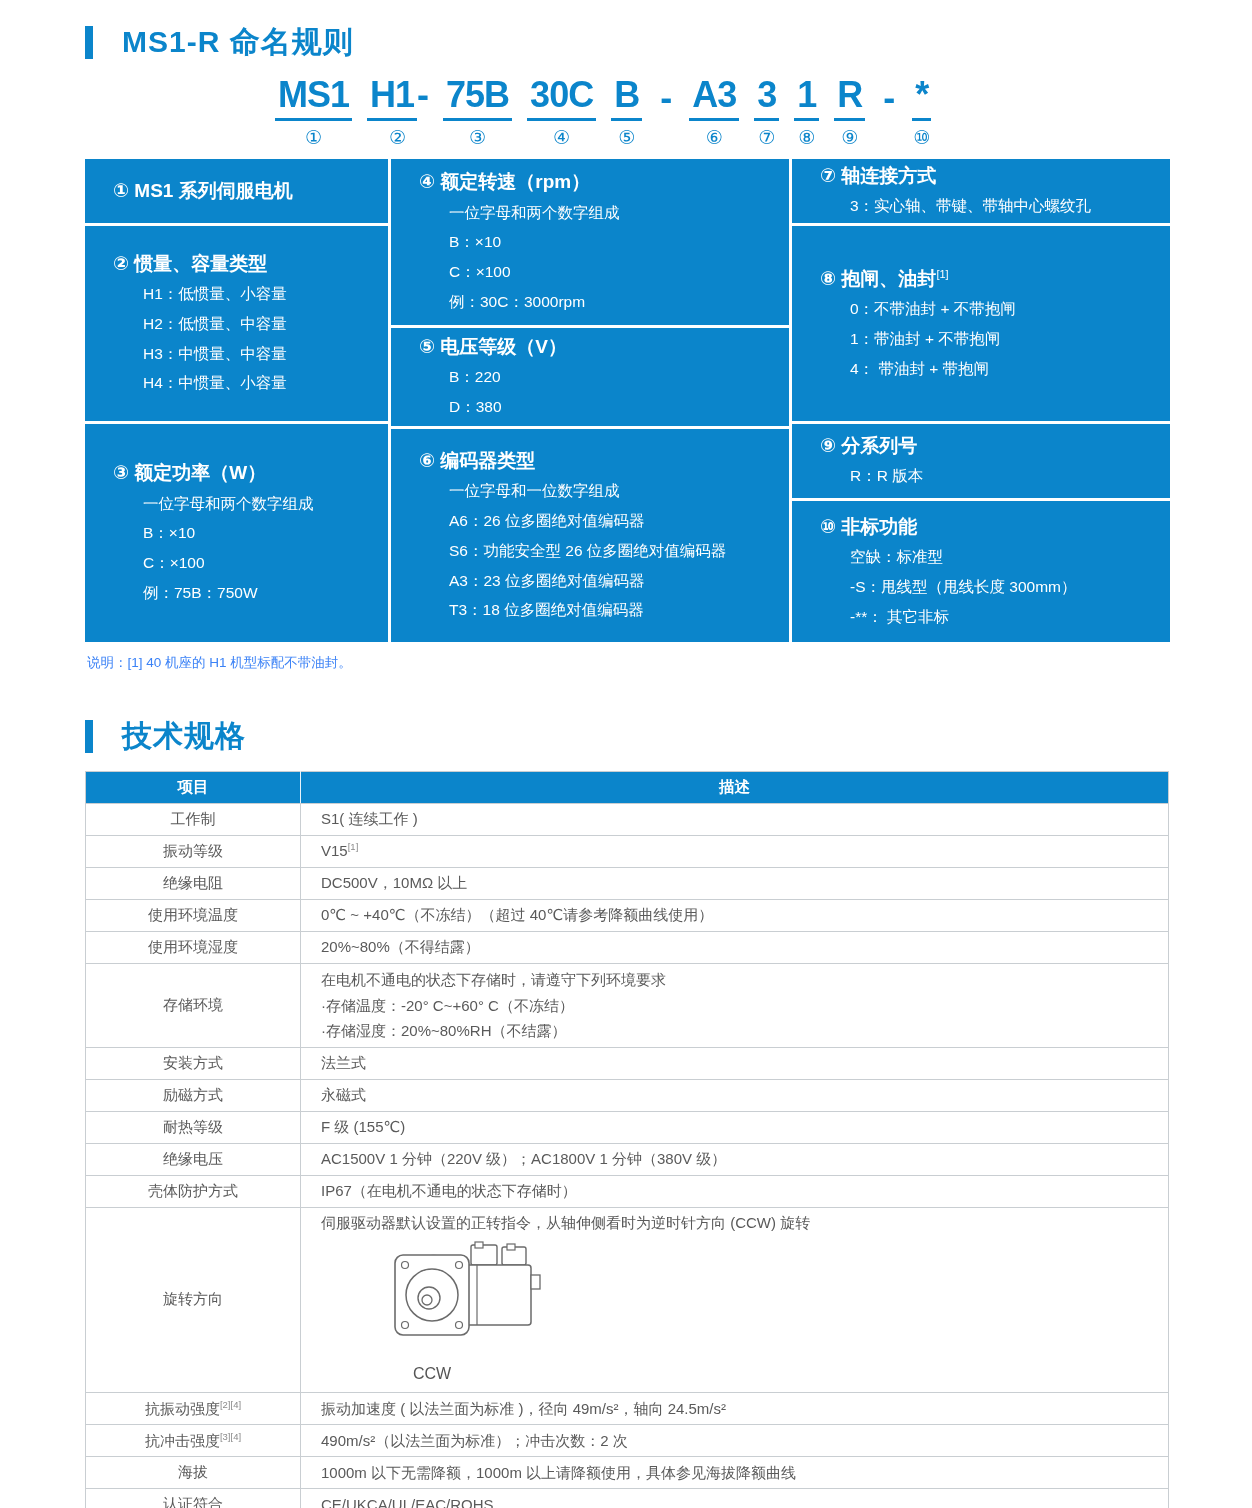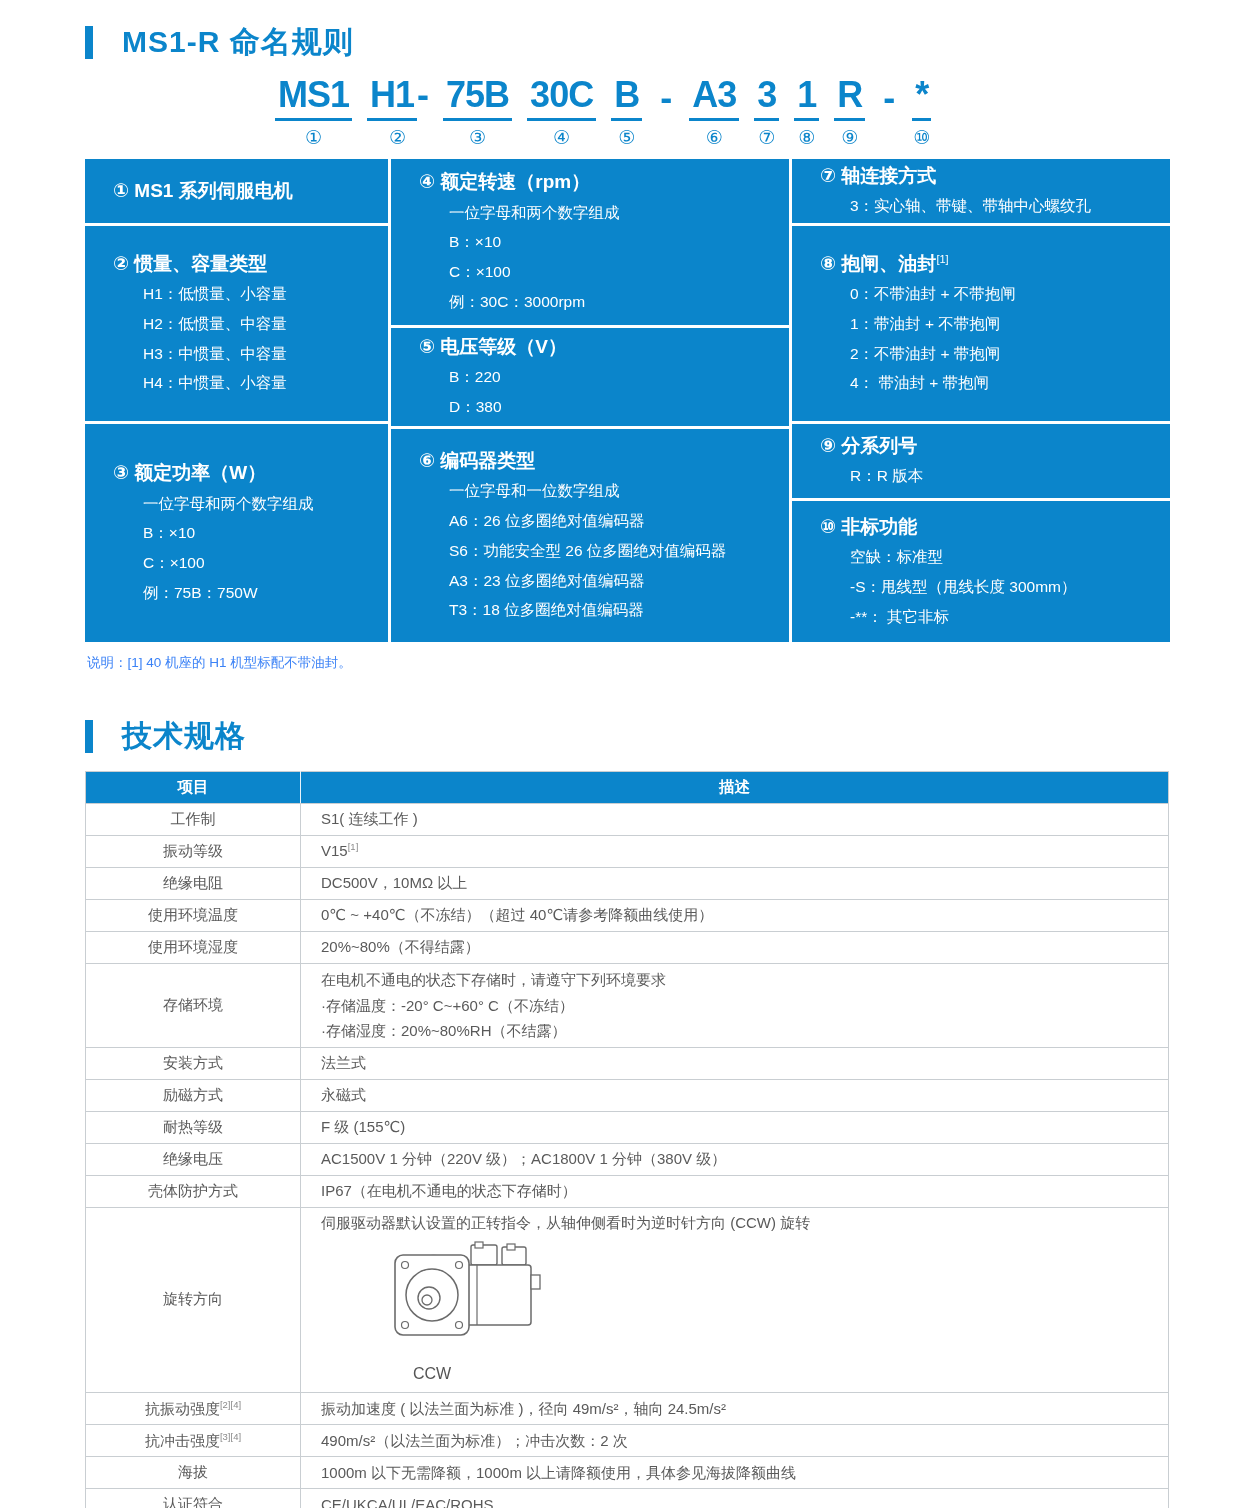--- a/index.html
+++ b/index.html
@@ -186,21 +186,20 @@
 
     <div class="ncol">
       <div class="nbox h64">
         <div class="nbox-title">⑦ 轴连接方式</div>
         <div class="nbox-item">3：实心轴、带键、带轴中心螺纹孔</div>
       </div>
       <div class="nbox h200">
         <div class="nbox-title"><span>⑧ 抱闸、油封</span><sup>[1]</sup></div>
         <div class="nbox-item">0：不带油封 + 不带抱闸</div>
         <div class="nbox-item">1：带油封 + 不带抱闸</div>
-        <div class="nbox-item">2：不带油封 + 带抱闸</div>
         <div class="nbox-item">4： 带油封 + 带抱闸</div>
       </div>
       <div class="nbox h74">
         <div class="nbox-title">⑨ 分系列号</div>
         <div class="nbox-item">R：R 版本</div>
       </div>
       <div class="nbox grow">
         <div class="nbox-title">⑩ 非标功能</div>
         <div class="nbox-item">空缺：标准型</div>
         <div class="nbox-item">-S：甩线型（甩线长度 300mm）</div>

